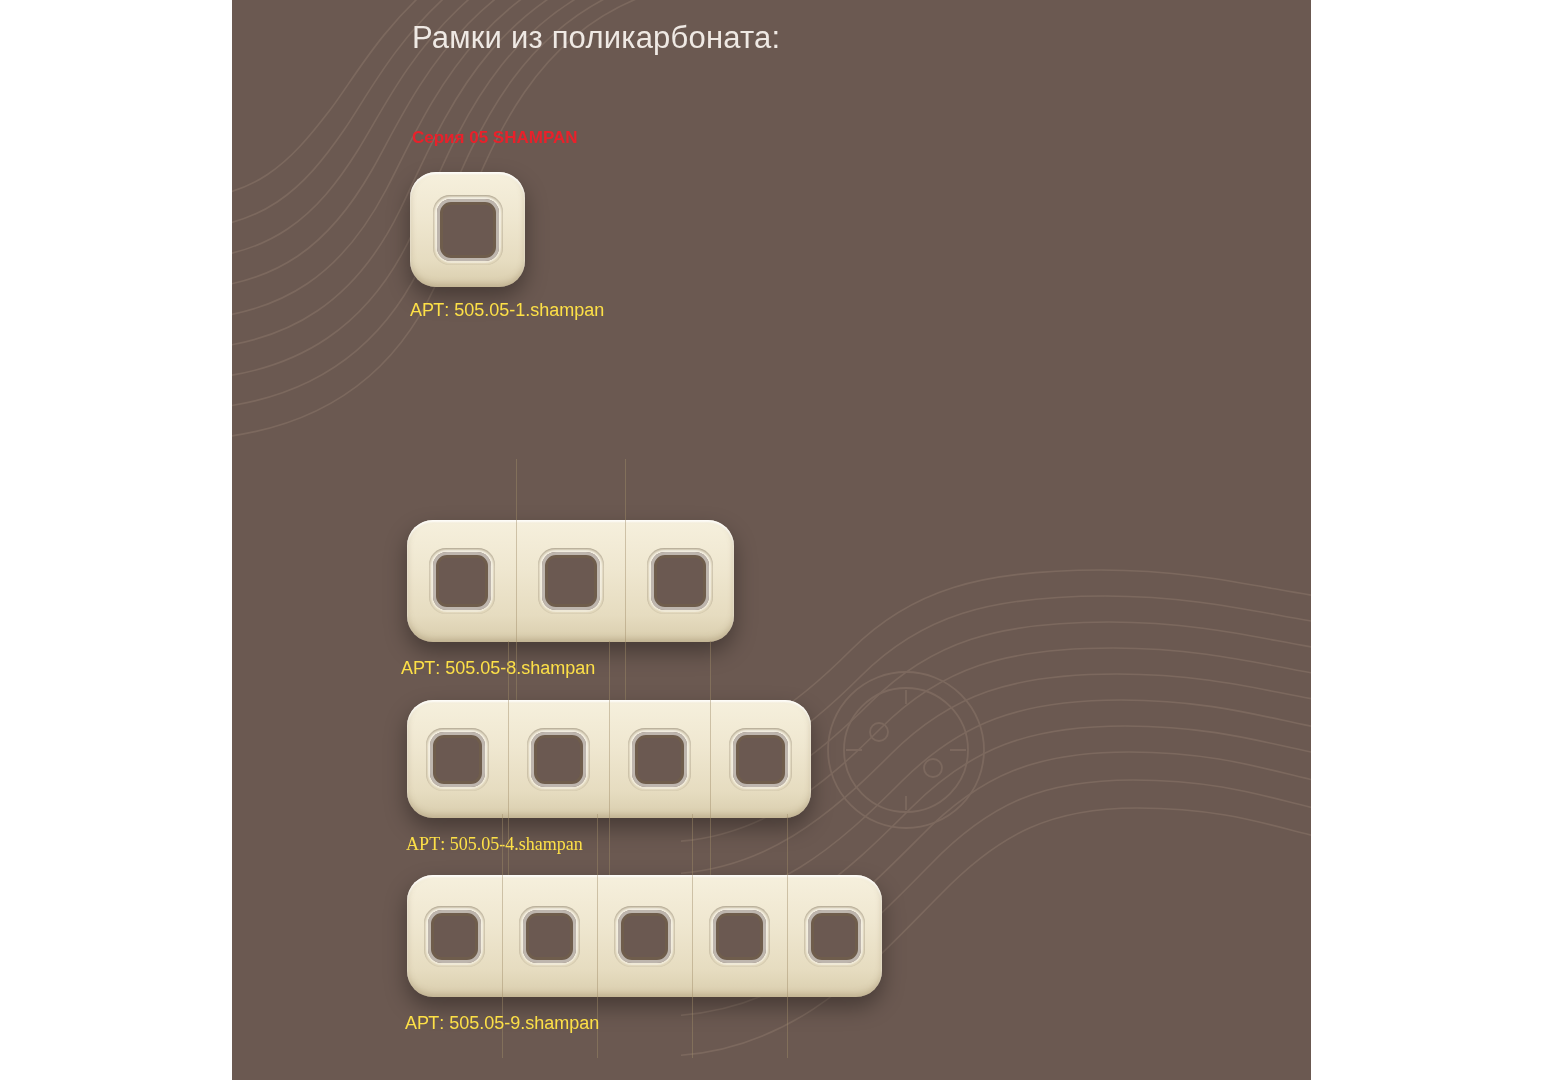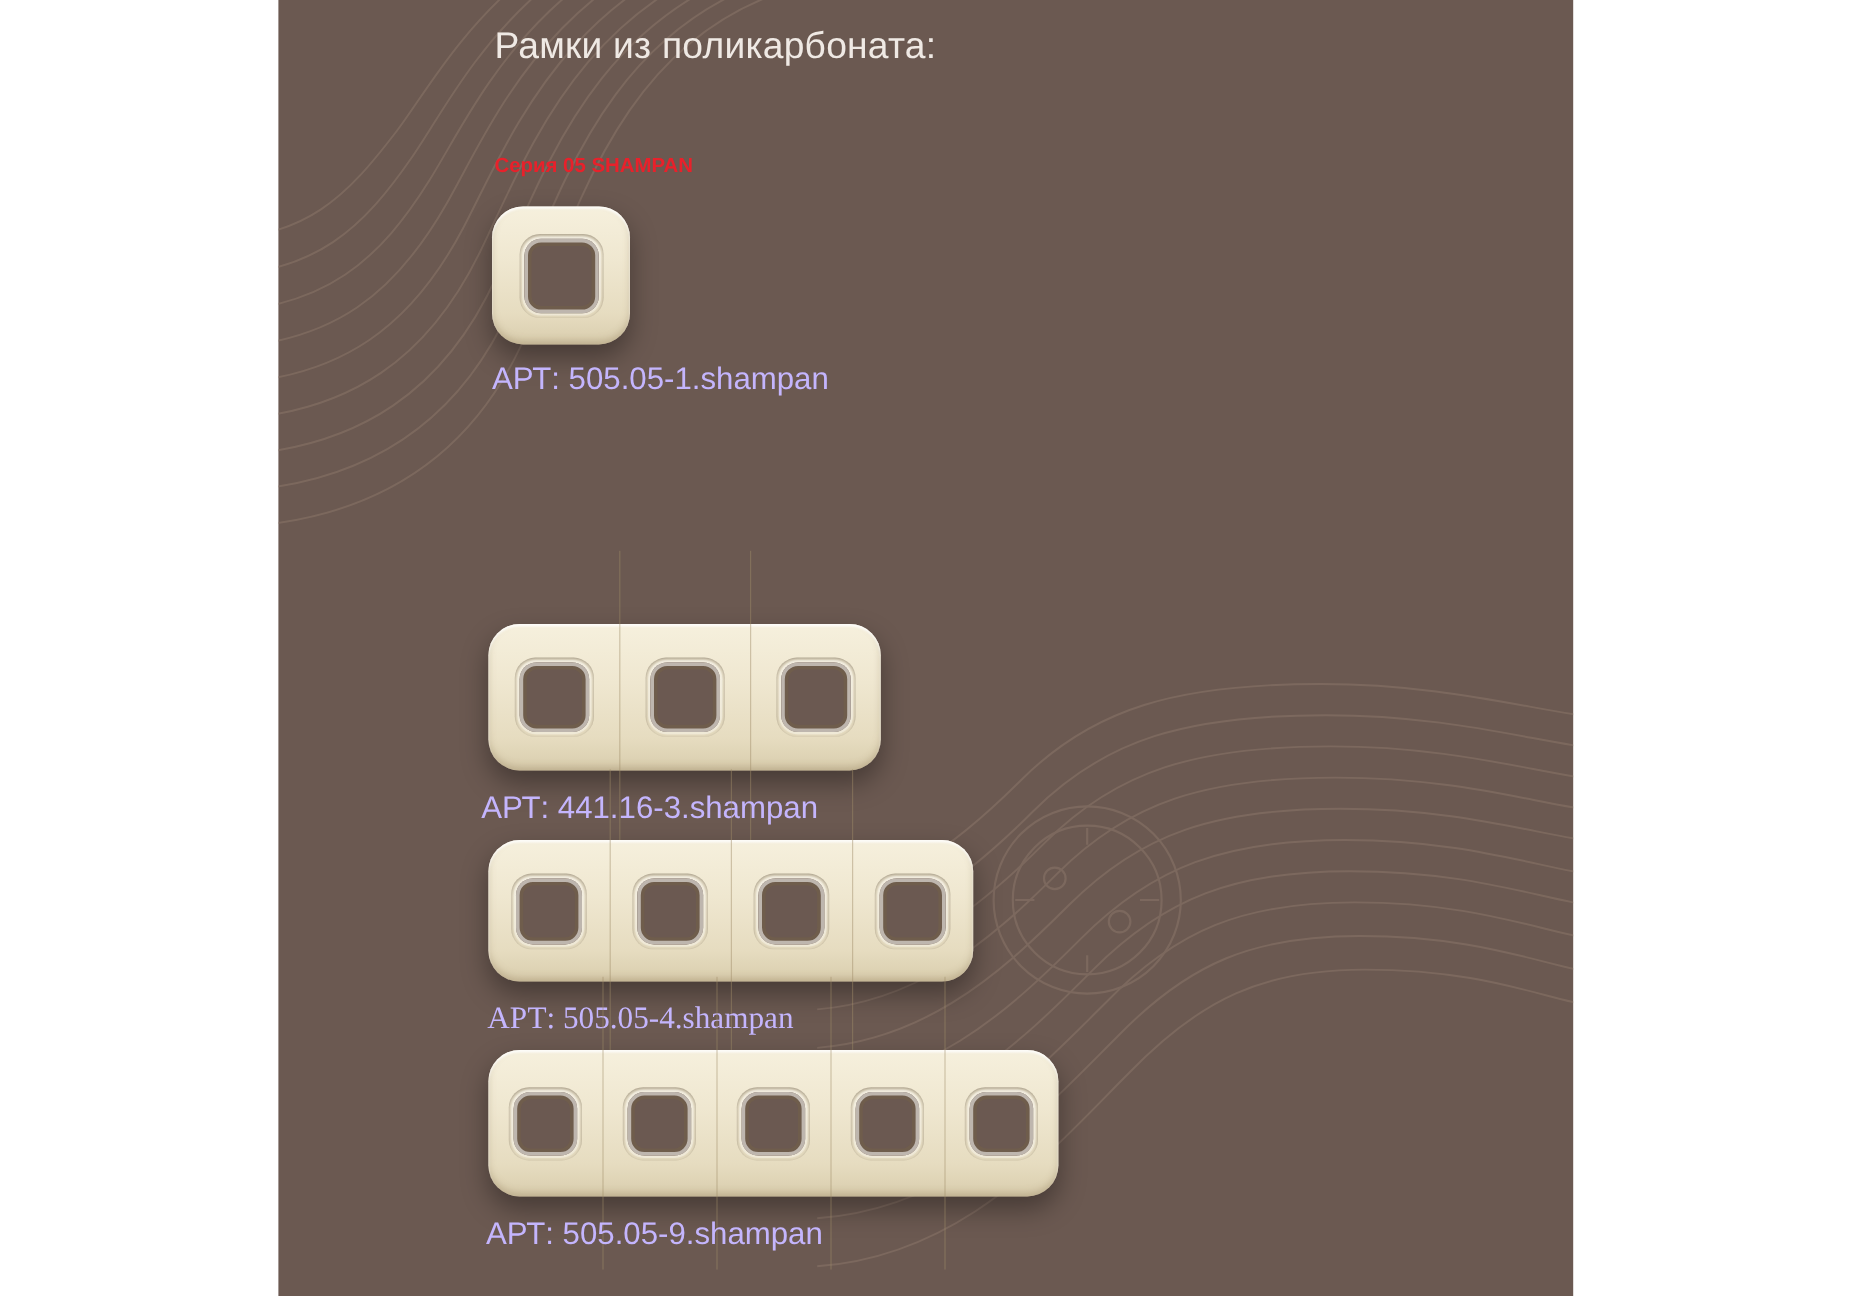--- a/index.html
+++ b/index.html
@@ -56,22 +56,22 @@
     font-size: 17px;
     font-weight: bold;
     color: #e8212b;
     white-space: nowrap;
     margin-top: 28px;
   }
 
   .item { position: absolute; }
   .item .caption {
     position: absolute;
-    font-size: 26px;
-    color: #c4b5fd;
+    font-size: 18px;
+    color: #fde047;
     white-space: nowrap;
   }
 
   
   .frame {
     position: absolute;
     box-sizing: border-box;
     display: flex;
     align-items: center;
     border-radius: 26px;
@@ -192,21 +192,21 @@
         <div class="cellwrap" style="width:109px; height:122px;">
           <div class="aperture" style="width:58px; height:58px;"></div>
         </div>
         <div class="cellwrap" style="width:109px; height:122px;">
           <div class="aperture" style="width:58px; height:58px;"></div>
         </div>
         <div class="cellwrap" style="width:109px; height:122px;">
           <div class="aperture" style="width:58px; height:58px;"></div>
         </div>
       </div>
-      <div class="caption" style="left:-6px; top:138px;">АРТ: 441.16-3.shampan</div>
+      <div class="caption" style="left:-6px; top:138px;">АРТ: 505.05-8.shampan</div>
     </div>
 
     <div class="item" style="left:175px; top:700px; width:640px; height:180px;font-family:Liberation Serif, serif;">
       <div class="frame" style="left:0; top:0; width:404px; height:118px;">
         <div class="cellwrap" style="width:101px; height:118px;">
           <div class="aperture" style="width:55px; height:55px;"></div>
         </div>
         <div class="cellwrap" style="width:101px; height:118px;">
           <div class="aperture" style="width:55px; height:55px;"></div>
         </div>

